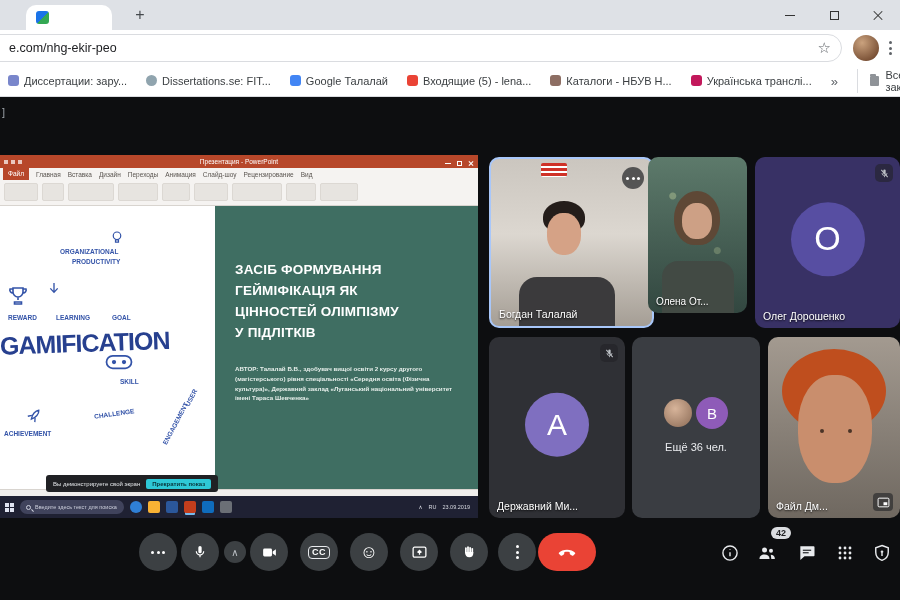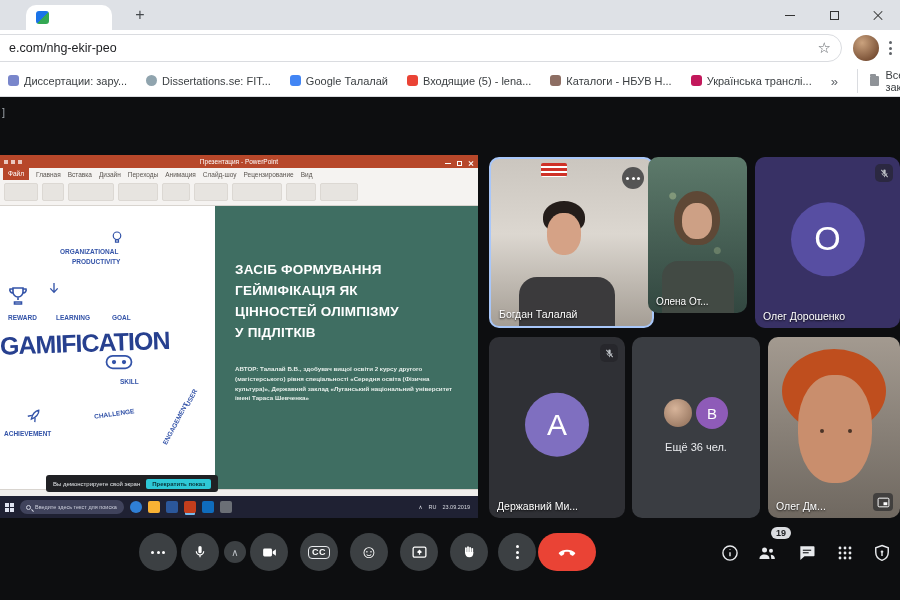--- a/index.html
+++ b/index.html
@@ -367,21 +367,21 @@
       <i style="position:absolute;left:14px;top:12px;width:104px;height:84px;border-radius:50%;background:#bf4e1e"></i>
       <i style="position:absolute;left:30px;top:38px;width:74px;height:108px;border-radius:46%;background:#c98e6d"></i>
       <i style="position:absolute;left:52px;top:92px;width:4px;height:4px;border-radius:50%;background:#4a3326"></i>
       <i style="position:absolute;left:80px;top:92px;width:4px;height:4px;border-radius:50%;background:#4a3326"></i>
       <span class="pip-badge">
         <svg width="13" height="11" viewBox="0 0 24 20" fill="none" stroke="#fff" stroke-width="1.8">
             <rect x="2" y="2" width="20" height="16" rx="2"></rect>
             <rect x="12" y="9.5" width="7" height="5.5" fill="#fff" stroke="none"></rect>
           </svg>
       </span>
-      <span class="tile-name">Олег Дм...</span>
+      <span class="tile-name">Файл Дм...</span>
     </div>
 
     <span class="ctl" style="left:139px">
         <span class="dots3">
           <i></i>
           <i></i>
           <i></i>
         </span>
       </span>
     <span class="ctl" style="left:181px">
@@ -440,21 +440,21 @@
         </svg>
     </span>
     <span class="ricon" style="left:757px">
       <svg width="20" height="20" viewBox="0 0 24 24" fill="currentColor">
           <circle cx="9" cy="8.5" r="3"></circle>
           <path d="M3 18.5c0-2.9 2.7-4.7 6-4.7s6 1.8 6 4.7v.7H3z"></path>
           <circle cx="16.8" cy="9.2" r="2.4"></circle>
           <path d="M16.5 14.2c2.7.2 4.9 1.8 4.9 4.3v.7h-4.2z"></path>
         </svg>
     </span>
-    <span class="count-badge">19</span>
+    <span class="count-badge">42</span>
     <span class="ricon" style="left:797px">
       <svg width="20" height="20" viewBox="0 0 24 24" fill="currentColor">
           <path d="M4 4h16c.6 0 1 .4 1 1v10c0 .6-.4 1-1 1H9l-5 4.5z"></path>
           <rect x="7" y="8" width="10" height="1.4" fill="#202124"></rect>
           <rect x="7" y="11" width="7" height="1.4" fill="#202124"></rect>
         </svg>
     </span>
     <span class="ricon" style="left:835px">
       <svg width="20" height="20" viewBox="0 0 24 24" fill="currentColor">
           <circle cx="6" cy="6" r="1.7"></circle>

